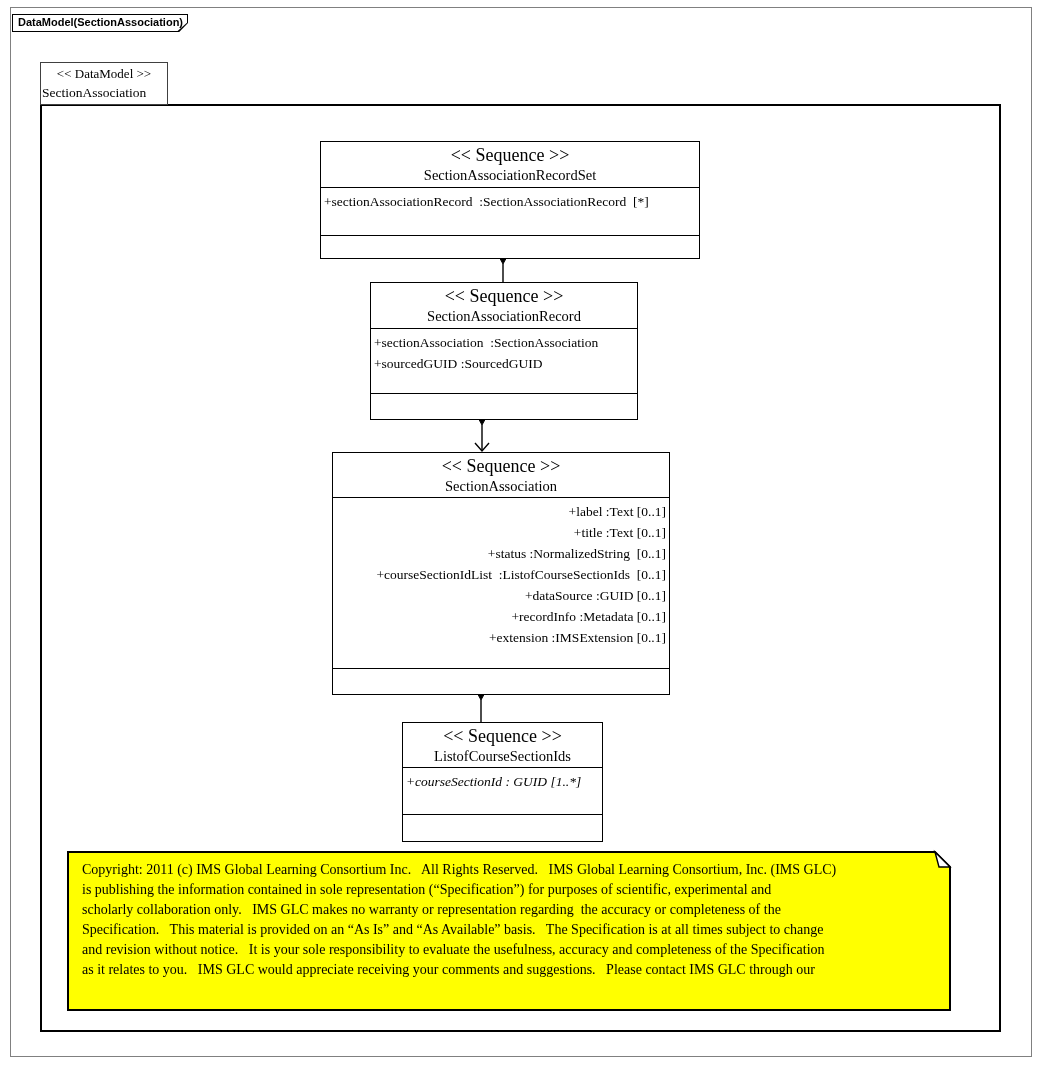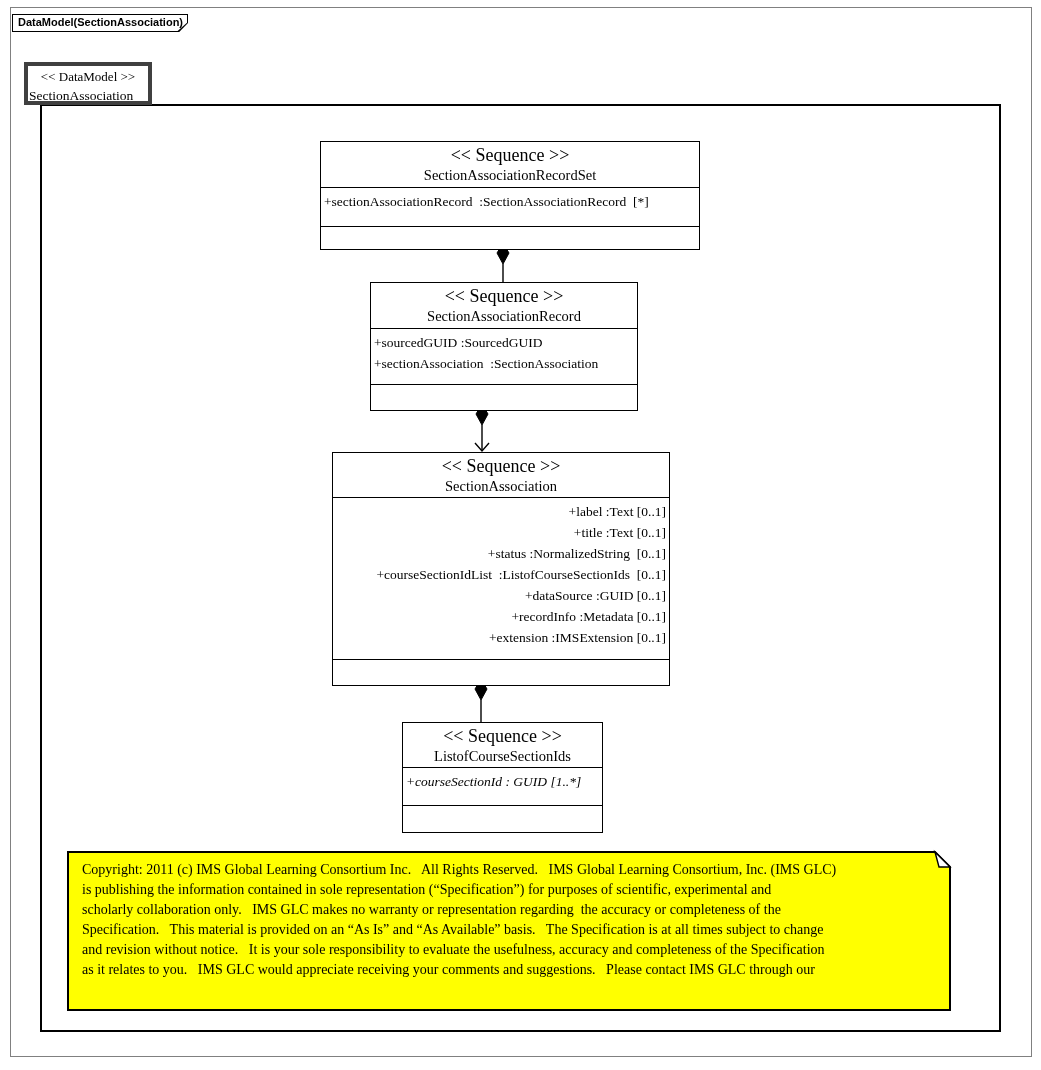--- a/index.html
+++ b/index.html
@@ -25,33 +25,33 @@
   .diagram-tab .tab-fill{
     position:absolute;left:1px;top:1px;right:1px;bottom:1px;background:#fff;
     clip-path:polygon(0 0,100% 0,100% 48%,94.6% 100%,0 100%);
   }
   .diagram-tab .tab-text{position:relative;z-index:2;font-weight:bold;}
   .frame{
     position:absolute;left:40px;top:104px;width:961px;height:928px;
     border:2px solid #000;box-sizing:border-box;background:transparent;
   }
   .frame-header{
-    position:absolute;left:24px;top:62px;width:128px;height:43px;
-    border:4px solid #404040;box-sizing:border-box;background:#fff;
+    position:absolute;left:40px;top:62px;width:128px;height:43px;
+    border:1px solid #404040;box-sizing:border-box;background:#fff;
     font-size:13px;z-index:3;
   }
   .frame-header .stereo{text-align:center;padding-top:3px;}
   .frame-header .fname{text-align:left;padding:3px 0 0 1px;font-size:13.5px;}
   .uml-class{
     position:absolute;background:#fff;border:1px solid #000;z-index:2;
   }
   .uml-class .title{border-bottom:1px solid #000;text-align:center;overflow:hidden;}
   .uml-class .title .stereo{font-size:18px;padding-top:4px;line-height:18px;}
   .uml-class .title .cname{font-size:14.5px;font-weight:normal;line-height:22px;}
-  .uml-class .attrs{border-bottom:1px solid #000;padding:3px 3px 8px 3px;box-sizing:content-box;overflow:hidden;}
+  .uml-class .attrs{border-bottom:1px solid #000;padding:3px 3px 17px 3px;box-sizing:content-box;overflow:hidden;}
   .uml-class .attrs .attr{font-size:13.5px;line-height:21px;white-space:pre;}
   .uml-class .empty-compartment{background:#fff;}
   .connector-svg{position:absolute;left:0;top:0;z-index:1;pointer-events:none;}
   .note-text{
     position:absolute;left:82px;top:860px;width:856px;z-index:3;
     font-size:14px;line-height:20px;
   }
   .note-text .note-line{white-space:pre;}
 </style>
 </head>
@@ -106,22 +106,22 @@
   </div>
   <div class="empty-compartment" style="height:22px;"></div>
 </div>
 
 <div class="uml-class" style="left:370px;top:282px;width:266px;">
   <div class="title" style="height:45px;">
     <div class="stereo">&lt;&lt; Sequence &gt;&gt;</div>
     <div class="cname">SectionAssociationRecord</div>
   </div>
   <div class="attrs" style="height:44px;">
+    <div class="attr">+sectionAssociation  :SectionAssociation</div>
     <div class="attr">+sourcedGUID :SourcedGUID</div>
-    <div class="attr">+sectionAssociation  :SectionAssociation</div>
   </div>
   <div class="empty-compartment" style="height:25px;"></div>
 </div>
 
 <div class="uml-class" style="left:332px;top:452px;width:336px;">
   <div class="title" style="height:44px;">
     <div class="stereo">&lt;&lt; Sequence &gt;&gt;</div>
     <div class="cname">SectionAssociation</div>
   </div>
   <div class="attrs" style="height:150px;text-align:right;">

